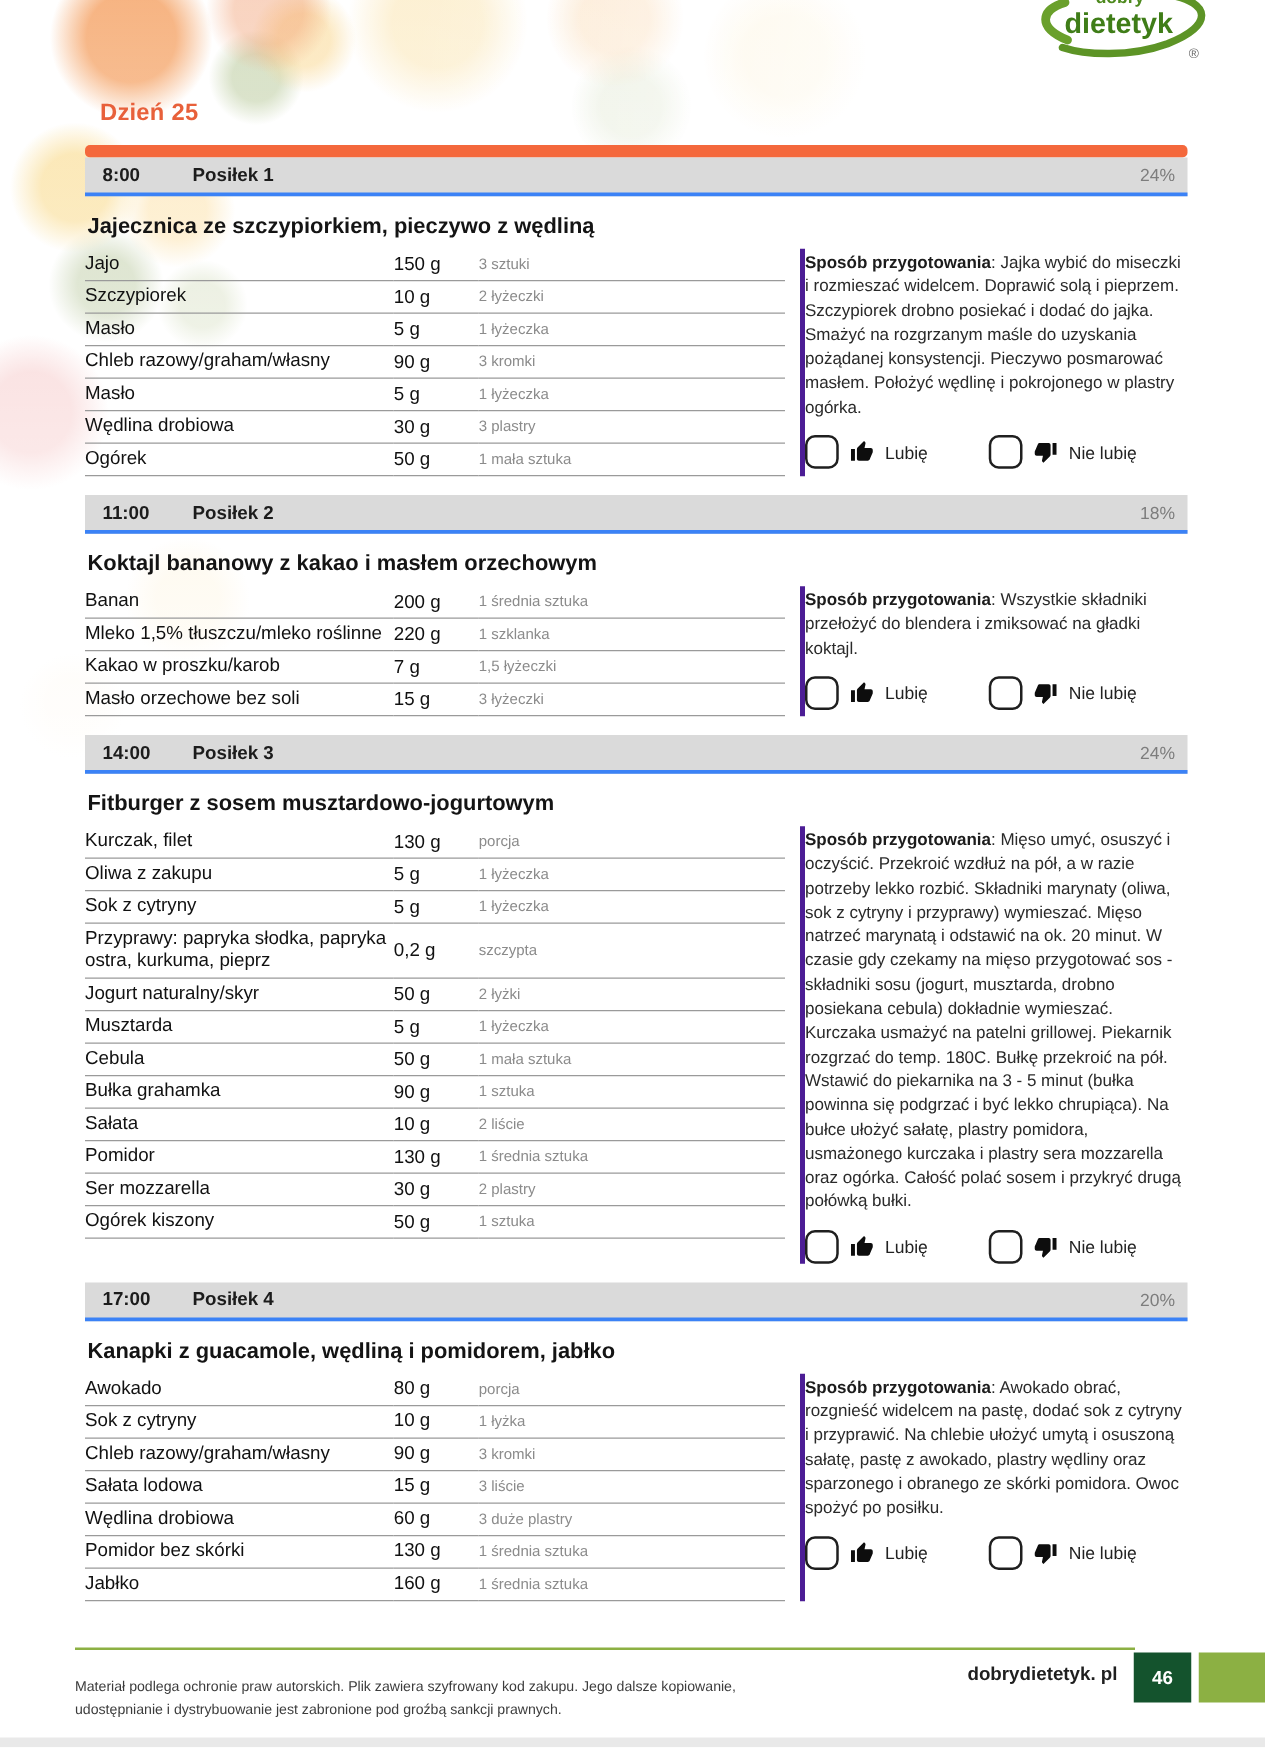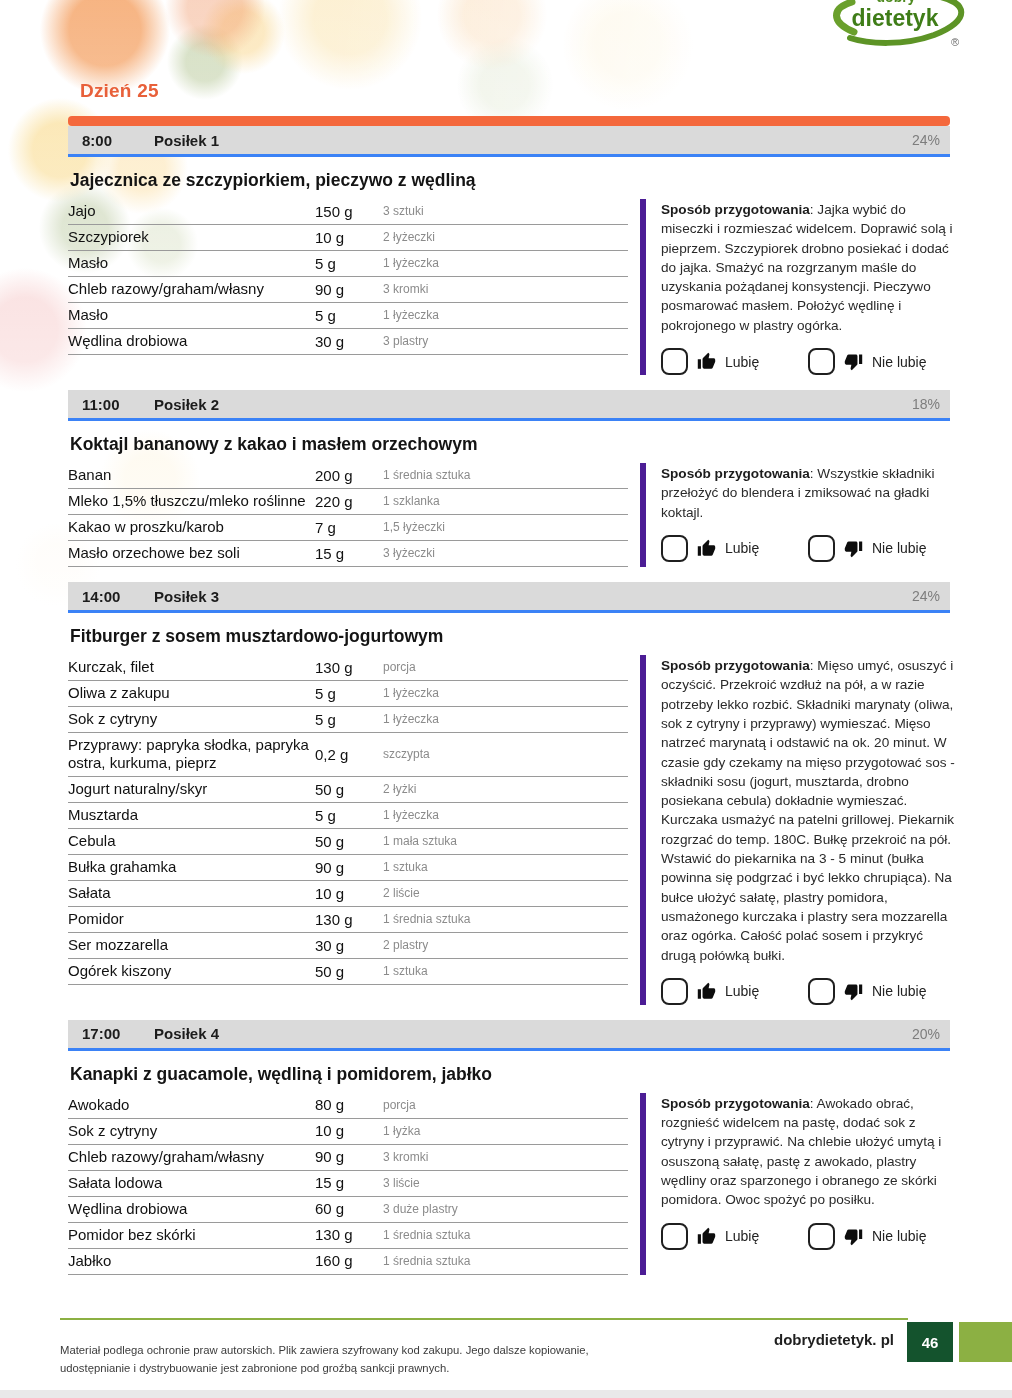--- a/index.html
+++ b/index.html
@@ -54,21 +54,21 @@
   .meal-body { display:flex; align-items:stretch; }
 
   
   table.ingredients { width:560px; border-collapse:collapse; align-self:flex-start; flex:0 0 auto; }
   table.ingredients td { border-bottom:1px solid #9a9a9a; padding:3px 0 4px; vertical-align:middle; }
   td.ing-name { width:247px; font-size:15px; line-height:18px; color:#111; padding-left:7px; padding-right:10px; }
   td.ing-qty { width:68px; font-size:15px; color:#111; white-space:nowrap; }
   td.ing-measure { font-size:12px; color:#8b8b8b; }
 
   
-  .prep { flex:1 1 auto; border-left:6px solid #4c1d95; margin-left:12px; padding-left:15px; }
+  .prep { flex:1 1 auto; border-left:4px solid #4c1d95; margin-left:12px; }
   .prep-text { margin:1px 0 0; font-size:13.6px; line-height:1.42; color:#2a2a2a; }
   .prep-text strong { font-weight:bold; color:#1c1c1c; }
 
   .vote-row { display:flex; align-items:center; margin-top:13px; }
   .vote { display:flex; align-items:center; width:147px; cursor:pointer; }
   .checkbox { box-sizing:border-box; width:27px; height:27px; border:2.5px solid #1f1f1f; border-radius:8px; background:#fff; flex:0 0 auto; }
   .thumb { width:19px; height:19px; margin-left:9px; fill:#0d0d0d; flex:0 0 auto; }
   .vote-label { margin-left:9px; font-size:14px; color:#222; white-space:nowrap; }
 
   
@@ -138,20 +138,25 @@
                 <td class="ing-qty">5 g</td>
                 <td class="ing-measure">1 łyżeczka</td>
               </tr>
 
               <tr>
                 <td class="ing-name">Wędlina drobiowa</td>
                 <td class="ing-qty">30 g</td>
                 <td class="ing-measure">3 plastry</td>
               </tr>
 
+              <tr>
+                <td class="ing-name">Ogórek</td>
+                <td class="ing-qty">50 g</td>
+                <td class="ing-measure">1 mała sztuka</td>
+              </tr>
             </tbody>
         </table>
         <aside class="prep">
           <p class="prep-text"><strong>Sposób przygotowania</strong><span>: </span><span>Jajka wybić do miseczki i rozmieszać widelcem. Doprawić solą i pieprzem. Szczypiorek drobno posiekać i dodać do jajka. Smażyć na rozgrzanym maśle do uzyskania pożądanej konsystencji. Pieczywo posmarować masłem. Położyć wędlinę i pokrojonego w plastry ogórka.</span></p>
           <div class="vote-row">
             <div class="vote">
               <span class="checkbox"></span>
               <svg class="thumb" viewBox="0 0 24 24">
                   <path d="M1 21h4V9H1v12zM23 10c0-1.1-.9-2-2-2h-6.31l.95-4.57.03-.32c0-.41-.17-.79-.44-1.06L14.17 1 7.59 7.59C7.22 7.95 7 8.45 7 9v10c0 1.1.9 2 2 2h9c.83 0 1.54-.5 1.84-1.22l3.02-7.05c.09-.23.14-.47.14-.73v-2z"></path>
                 </svg>

